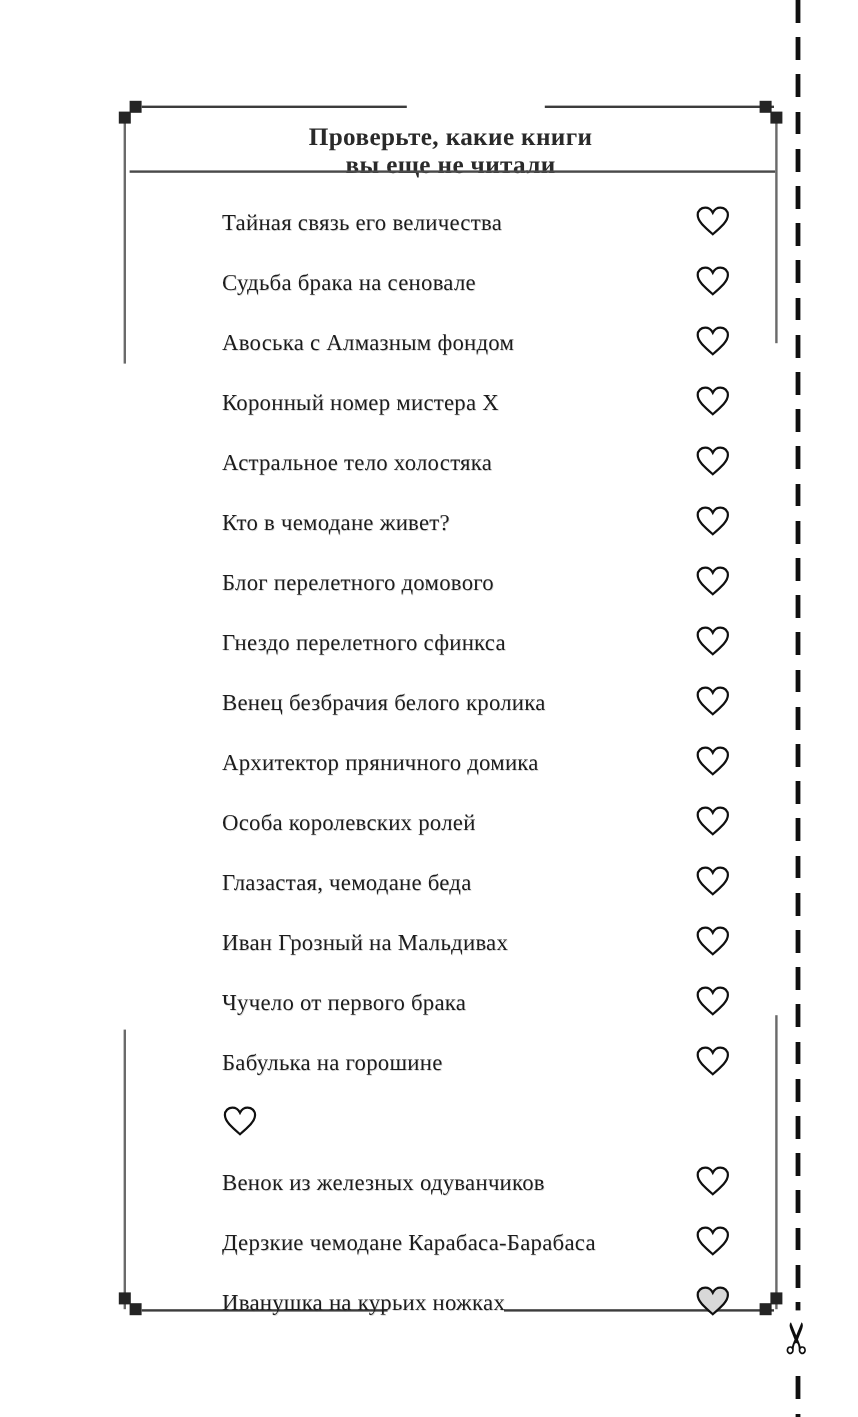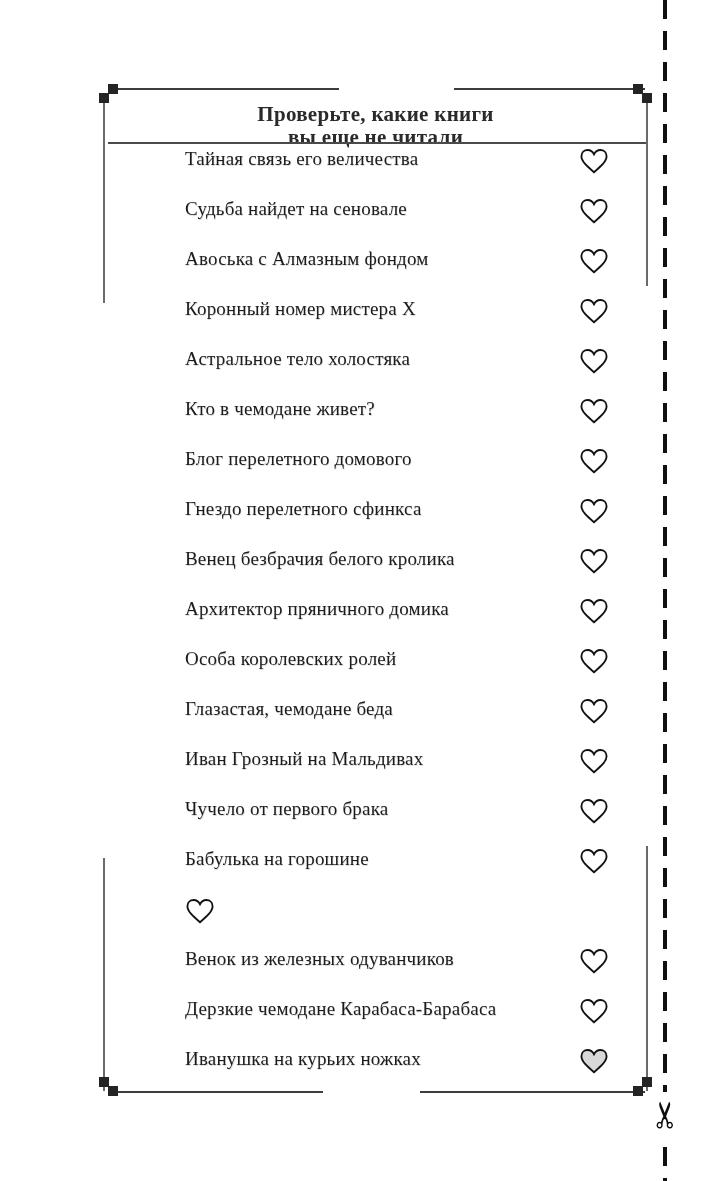--- a/index.html
+++ b/index.html
@@ -57,21 +57,21 @@
   .rule {
     position: absolute;
     top: 54px; left: 5px; right: 2px;
     height: 2px; background: #4a4a4a;
   }
 
   .list { position: absolute; top: 60px; left: 0; width: 100%; }
   .row {
     height: 50px;
     display: flex;
-    align-items: flex-start;
+    align-items: flex-end;
     justify-content: space-between;
     padding-left: 82px;
     padding-right: 39px;
     box-sizing: border-box;
     font-family: Liberation Serif, serif;
   }
   .title {
     font-size: 19px;
     letter-spacing: 0.2px;
     text-shadow: 0.6px 0.6px 0 rgba(60,60,60,0.18);
@@ -113,21 +113,21 @@
   <div class="row">
     <span class="title">Тайная связь его величества</span>
     <span class="heart">
       <svg viewBox="0 0 32 29" width="30" height="27" aria-hidden="true">
         <path d="M16 26 C 8.5 19.6, 2.5 14.4, 2.5 8.8 C 2.5 4.7, 5.6 2.2, 9.2 2.2 C 12 2.2, 14.6 3.9, 16 6.7 C 17.4 3.9, 20 2.2, 22.8 2.2 C 26.4 2.2, 29.5 4.7, 29.5 8.8 C 29.5 14.4, 23.5 19.6, 16 26 Z"></path>
       </svg>
     </span>
   </div>
 
   <div class="row">
-    <span class="title">Судьба найдет на сеновале</span>
+    <span class="title">Судьба брака на сеновале</span>
     <span class="heart">
       <svg viewBox="0 0 32 29" width="30" height="27" aria-hidden="true">
         <path d="M16 26 C 8.5 19.6, 2.5 14.4, 2.5 8.8 C 2.5 4.7, 5.6 2.2, 9.2 2.2 C 12 2.2, 14.6 3.9, 16 6.7 C 17.4 3.9, 20 2.2, 22.8 2.2 C 26.4 2.2, 29.5 4.7, 29.5 8.8 C 29.5 14.4, 23.5 19.6, 16 26 Z"></path>
       </svg>
     </span>
   </div>
 
   <div class="row">
     <span class="title">Авоська с Алмазным фондом</span>
     <span class="heart">

